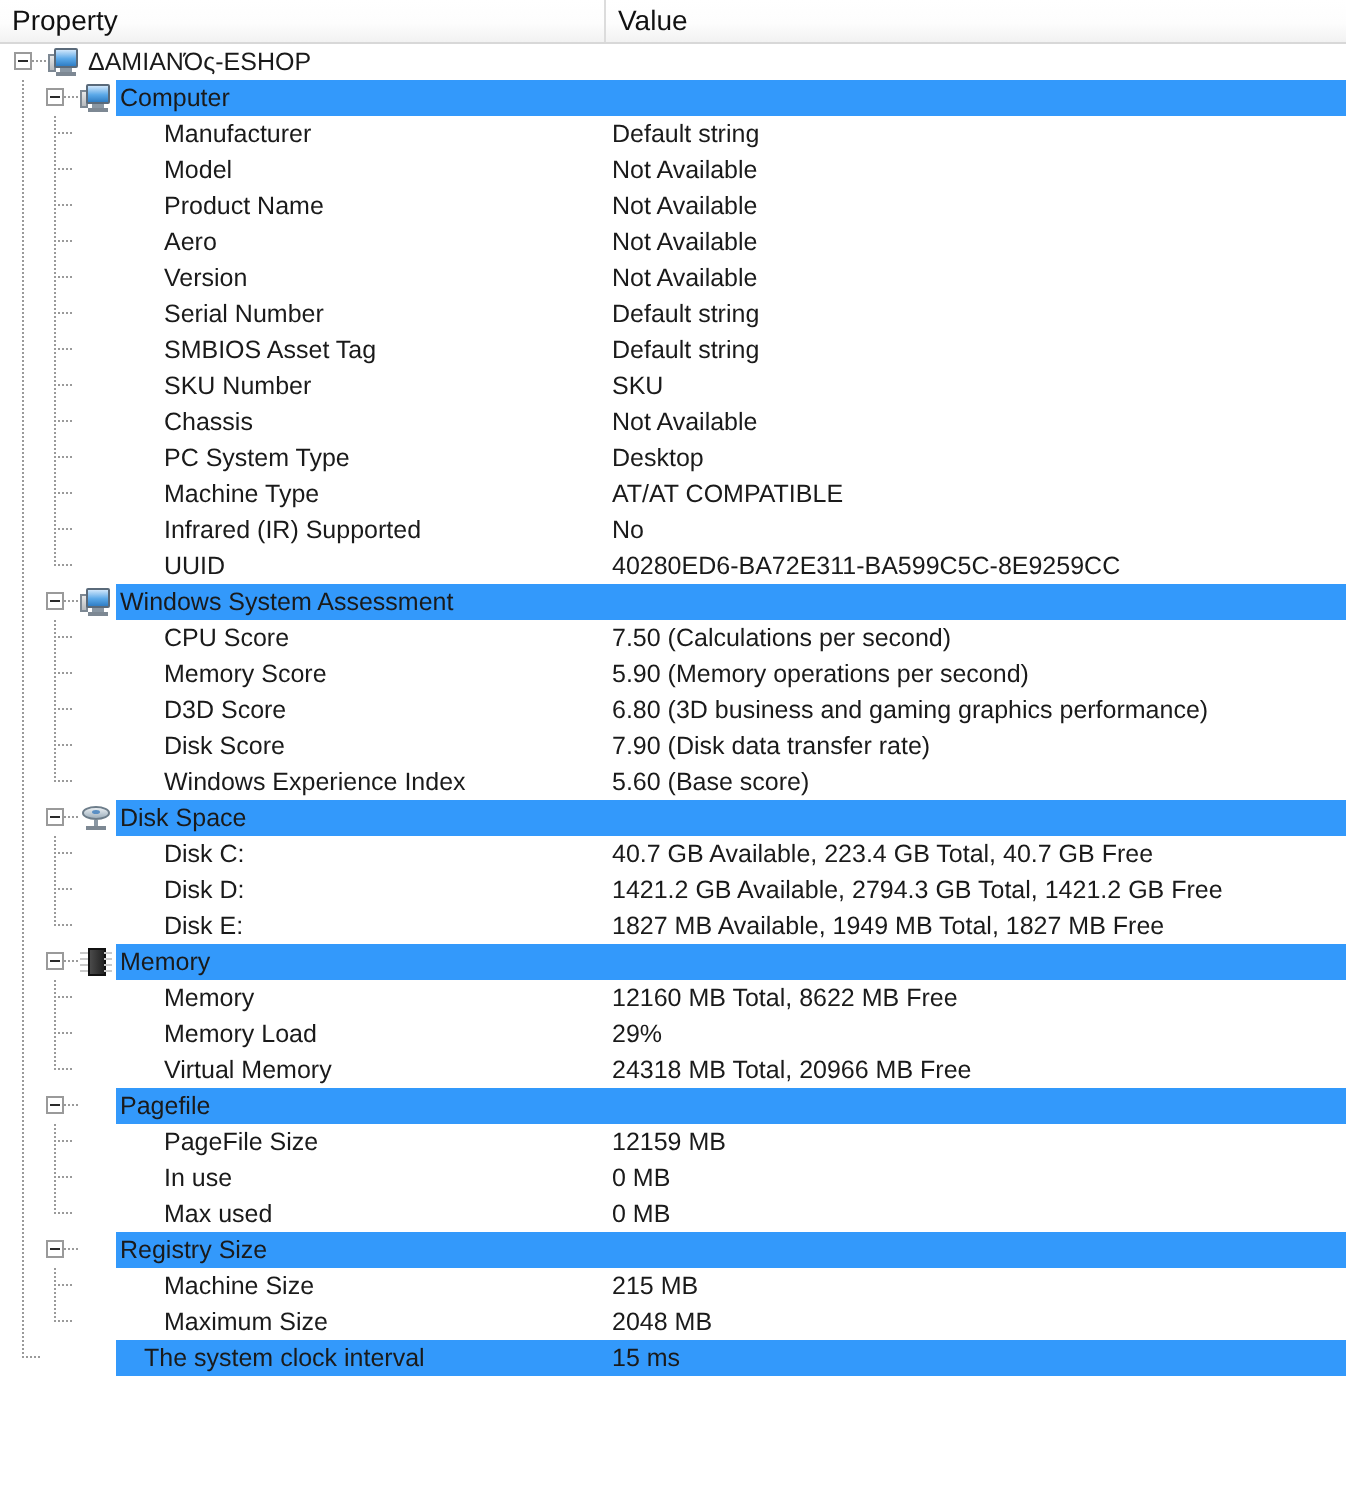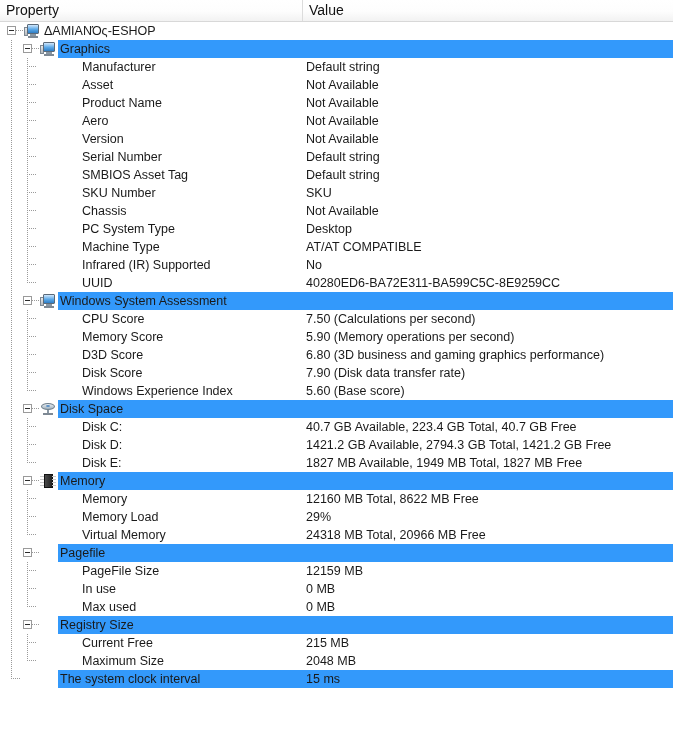--- a/index.html
+++ b/index.html
@@ -72,21 +72,21 @@
     line-height: 18px;
     font-size: 12.5px;
     color: #1a1a1a;
     white-space: nowrap;
   }
 
   
   .lvl-root .prop-text { left: 44px; }
   .lvl-sect .prop-text { left: 60px; }
   .lvl-leaf .prop-text { left: 82px; }
-  .lvl-sectleaf .prop-text { left: 60px; }
+  .lvl-sectleaf .prop-text { left: 72px; }
   .hl-bar {
     position: absolute;
     top: 0;
     height: 18px;
     right: 0;
     background: #3399fb;
   }
 
   
   .vline {
@@ -237,34 +237,34 @@
       <div class="hl-bar" style="left: 58px; background: rgb(51, 153, 251);"></div>
       <div class="vline" style="left: 11px; top: 0px; height: 18px;"></div>
       <div class="expander" style="left: 23px; top: 4px;"></div>
       <div class="hline" style="left: 32px; top: 8px; width: 8px;"></div>
       <div class="ico ico-monitor" style="left: 40px; top: 2px;">
         <div class="tower"></div>
         <div class="scr"></div>
         <div class="base"></div>
         <div class="foot"></div>
       </div>
-      <div class="prop-text">Graphics</div>
+      <div class="prop-text">Computer</div>
     </div>
     <div class="row lvl-leaf">
       <div class="vline" style="left: 11px; top: 0px; height: 18px;"></div>
       <div class="vline" style="left: 27px; top: 0px; height: 18px;"></div>
       <div class="hline" style="left: 27px; top: 8px; width: 10px;"></div>
       <div class="prop-text">Manufacturer</div>
       <div class="val-text">Default string</div>
     </div>
     <div class="row lvl-leaf">
       <div class="vline" style="left: 11px; top: 0px; height: 18px;"></div>
       <div class="vline" style="left: 27px; top: 0px; height: 18px;"></div>
       <div class="hline" style="left: 27px; top: 8px; width: 10px;"></div>
-      <div class="prop-text">Asset</div>
+      <div class="prop-text">Model</div>
       <div class="val-text">Not Available</div>
     </div>
     <div class="row lvl-leaf">
       <div class="vline" style="left: 11px; top: 0px; height: 18px;"></div>
       <div class="vline" style="left: 27px; top: 0px; height: 18px;"></div>
       <div class="hline" style="left: 27px; top: 8px; width: 10px;"></div>
       <div class="prop-text">Product Name</div>
       <div class="val-text">Not Available</div>
     </div>
     <div class="row lvl-leaf">
@@ -490,21 +490,21 @@
       <div class="hl-bar" style="left: 58px; background: rgb(51, 153, 251);"></div>
       <div class="vline" style="left: 11px; top: 0px; height: 18px;"></div>
       <div class="expander" style="left: 23px; top: 4px;"></div>
       <div class="hline" style="left: 32px; top: 8px; width: 8px;"></div>
       <div class="prop-text">Registry Size</div>
     </div>
     <div class="row lvl-leaf">
       <div class="vline" style="left: 11px; top: 0px; height: 18px;"></div>
       <div class="vline" style="left: 27px; top: 0px; height: 18px;"></div>
       <div class="hline" style="left: 27px; top: 8px; width: 10px;"></div>
-      <div class="prop-text">Current Free</div>
+      <div class="prop-text">Machine Size</div>
       <div class="val-text">215 MB</div>
     </div>
     <div class="row lvl-leaf">
       <div class="vline" style="left: 11px; top: 0px; height: 18px;"></div>
       <div class="vline" style="left: 27px; top: 0px; height: 9px;"></div>
       <div class="hline" style="left: 27px; top: 8px; width: 10px;"></div>
       <div class="prop-text">Maximum Size</div>
       <div class="val-text">2048 MB</div>
     </div>
     <div class="row lvl-sectleaf">

